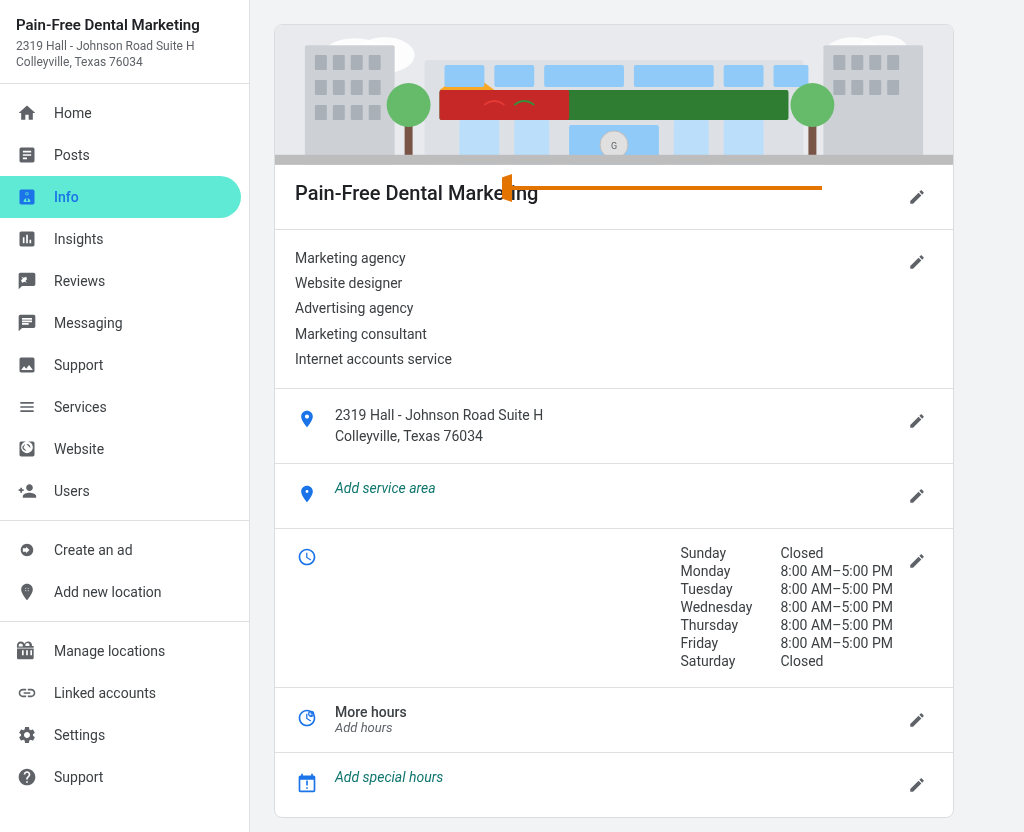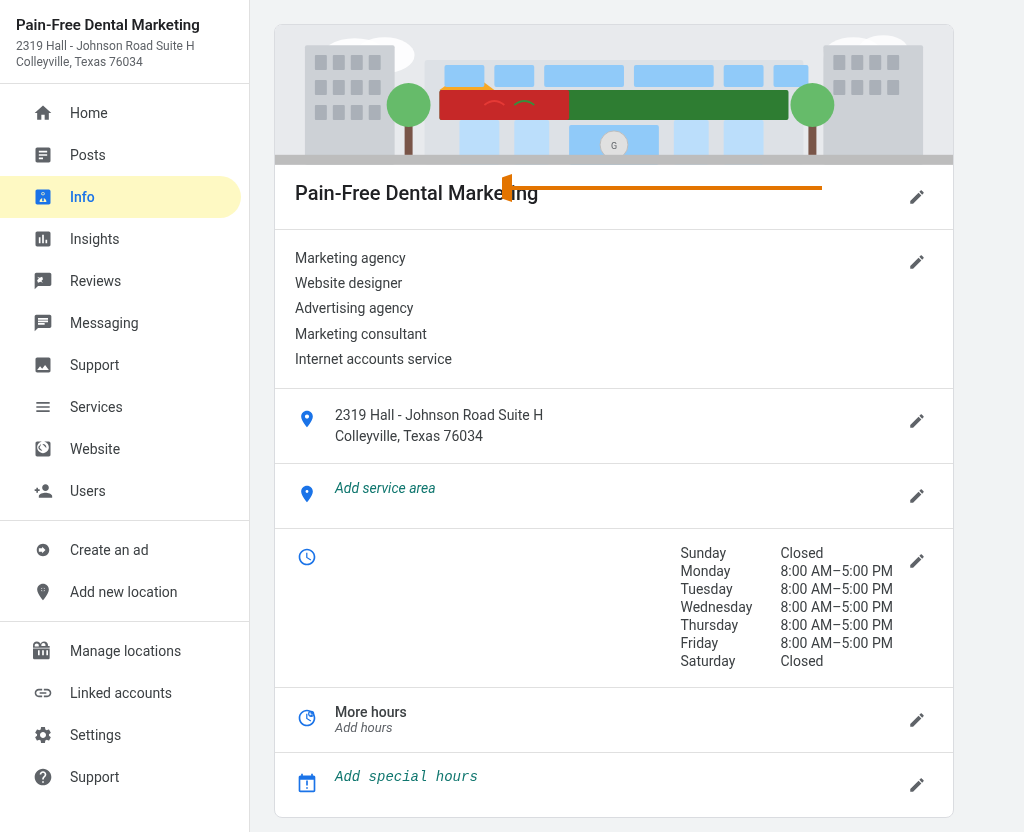--- a/index.html
+++ b/index.html
@@ -32,30 +32,30 @@
       margin-top: 2px;
       line-height: 1.4;
     }
     .sidebar-nav {
       flex: 1;
       padding: 8px 0;
     }
     .nav-item {
       display: flex;
       align-items: center;
-      padding: 10px 32px;
+      padding: 10px 16px;
       cursor: pointer;
       border-radius: 0 24px 24px 0;
       margin-right: 8px;
       color: #3c4043;
       font-size: 14px;
       font-weight: 400;
     }
     .nav-item.active {
-      background: #fef9c3;
+      background: #5eead4;
       color: #1a73e8;
       font-weight: 500;
     }
     .nav-item .nav-icon {
       width: 22px;
       height: 22px;
       margin-right: 16px;
       display: flex;
       align-items: center;
       justify-content: center;
@@ -98,21 +98,20 @@
 
     .card-section {
       padding: 16px 20px;
       border-bottom: 1px solid #e0e0e0;
       display: flex;
       align-items: flex-start;
       justify-content: space-between;
     }
     .card-section:last-child {
       border-bottom: none;
-      font-family: Liberation Mono, monospace;
     }
     .section-content {
       flex: 1;
     }
     .business-name {
       font-size: 20px;
       font-weight: 500;
       color: #202124;
       margin-bottom: 0;
     }

